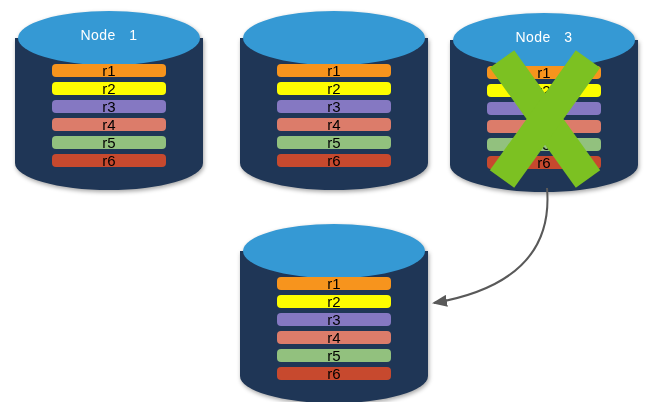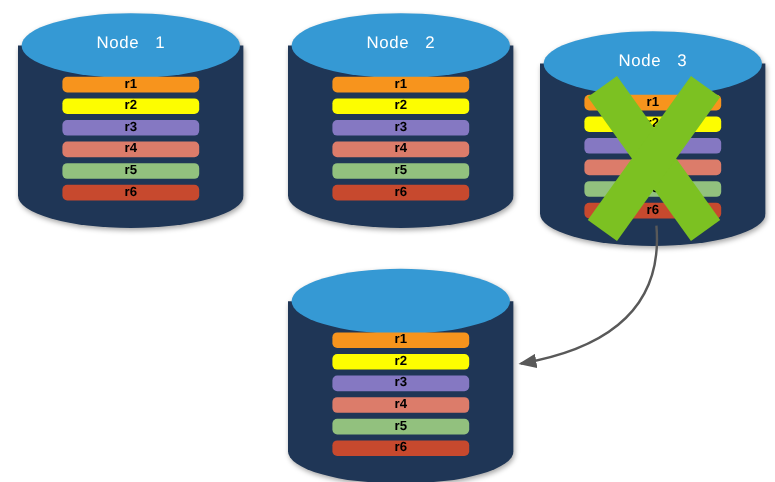--- a/index.html
+++ b/index.html
@@ -10,26 +10,26 @@
   .node{position:absolute;width:188px;height:190px;}
   .node svg.cyl{position:absolute;left:0;top:0;filter:drop-shadow(1px 2px 2px rgba(0,0,0,0.35));}
   .node .title{
     position:absolute;left:0;top:22px;width:100%;text-align:center;
     color:var(--title-text);font-size:14px;font-weight:normal;word-spacing:9px;
     letter-spacing:0.5px;
   }
   .rows{position:absolute;left:37px;top:59px;width:114px;}
   .row{
     height:13px;line-height:13px;margin-bottom:5px;border-radius:4px;
-    text-align:center;font-size:11px;font-weight:bold;color:var(--row-text);
+    text-align:center;font-size:15px;font-weight:normal;color:var(--row-text);
   }
   .overlay{position:absolute;left:0;top:0;}
   #node-1{left:15px;top:5px;}
   #node-2{left:240px;top:5px;}
-  #node-3{left:450px;top:20px;}
+  #node-3{left:450px;top:7px;}
   #node-4{left:240px;top:218px;}
   #arrow-svg{position:absolute;left:415px;top:180px;}
 </style>
 </head>
 <body>
 
 <div id="canvas" style="background: rgb(255, 255, 255);">
 
   <div class="node" id="node-1">
     <svg class="cyl" width="188" height="190" viewBox="0 0 188 190">
@@ -45,21 +45,20 @@
         <div class="row" style="background: rgb(146, 193, 126);">r5</div>
         <div class="row" style="background: rgb(199, 73, 46);">r6</div>
       </div>
   </div>
 
   <div class="node" id="node-2">
     <svg class="cyl" width="188" height="190" viewBox="0 0 188 190">
       <path d="M0,33 L0,158 A94,27 0 0 0 188,158 L188,33 Z" style="fill:var(--cyl-body)"></path>
       <ellipse cx="94" cy="33" rx="91" ry="27" style="fill:var(--cyl-top)"></ellipse>
     </svg>
-    <div class="title">Node 2</div>
     <div class="rows">
         <div class="row" style="background: rgb(247, 148, 29);">r1</div>
         <div class="row" style="background: rgb(253, 253, 0);">r2</div>
         <div class="row" style="background: rgb(133, 120, 194);">r3</div>
         <div class="row" style="background: rgb(220, 124, 106);">r4</div>
         <div class="row" style="background: rgb(146, 193, 126);">r5</div>
         <div class="row" style="background: rgb(199, 73, 46);">r6</div>
       </div>
   </div>
 

